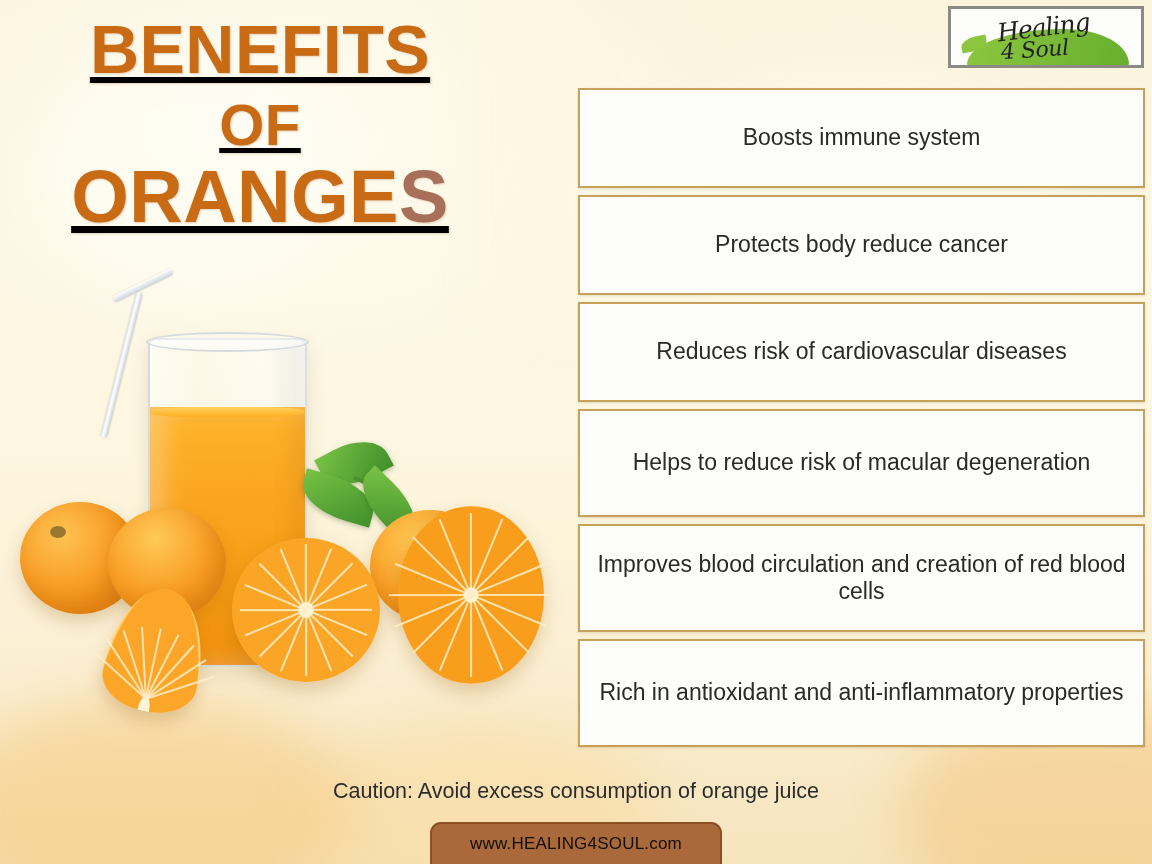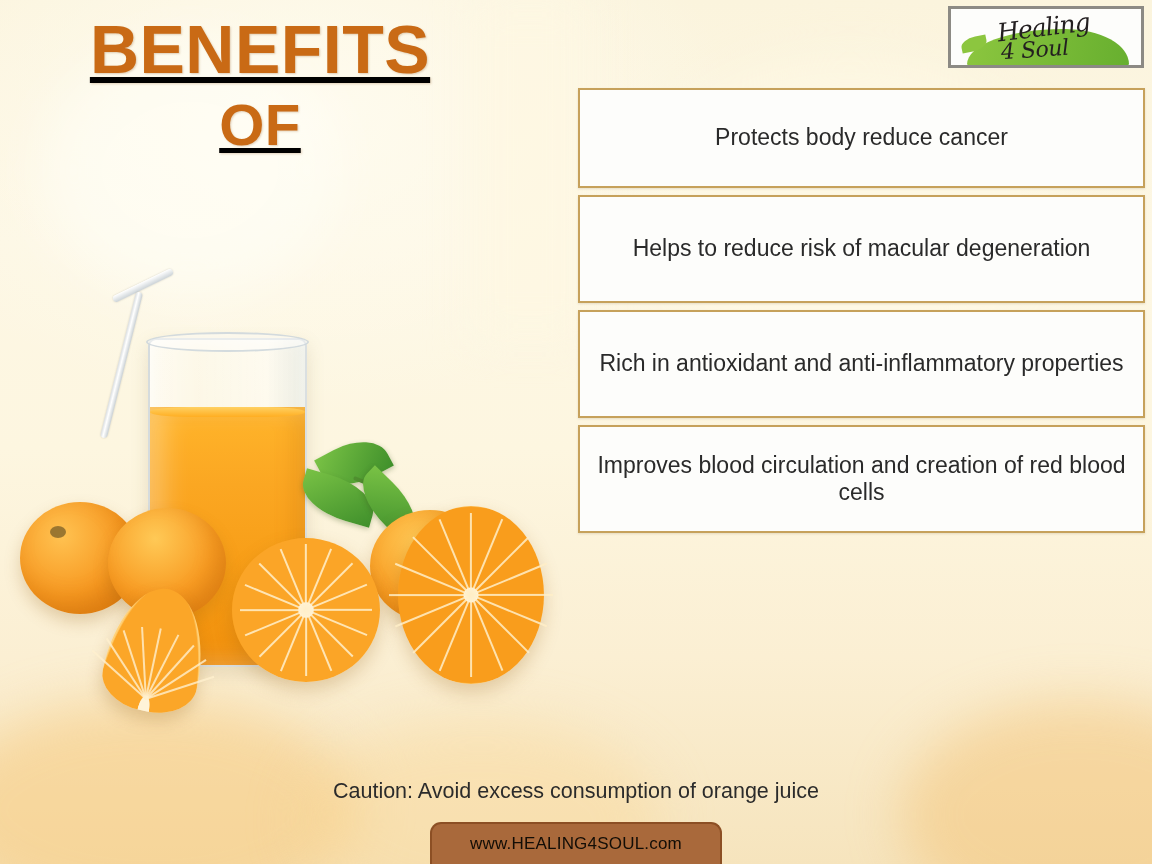--- a/index.html
+++ b/index.html
@@ -191,20 +191,21 @@
   <div class="bgblob bg-e"></div>
   <div class="bgblob bg-d"></div>
   <div class="bgblob bg-f"></div>
   <div class="bgblob bg-a"></div>
   <div class="bgblob bg-b"></div>
   <div class="bgblob bg-c"></div>
 
   <div id="title">
     <span class="l1">BENEFITS</span>
     <span class="l2">OF</span>
+    <span class="l3"><span>ORANGE</span><span class="s-alt">S</span></span>
   </div>
 
   <div id="photo">
 
     <div class="straw2"></div>
     <div class="straw"></div>
 
     <div class="glass">
       <div class="juice"></div>
     </div>
@@ -269,24 +270,26 @@
   </div>
 
   <div id="logo">
     <div class="swoosh"></div>
     <div class="leafdot"></div>
     <div class="word1">Healing</div>
     <div class="word2">4 Soul</div>
   </div>
 
   <div id="benefits">
+    <div class="benefit h1line">Boosts immune system</div>
     <div class="benefit h1line">Protects body reduce cancer</div>
+    <div class="benefit h1line">Reduces risk of cardiovascular diseases</div>
     <div class="benefit h2line">Helps to reduce risk of macular degeneration</div>
+    <div class="benefit h2line">Improves blood circulation and creation of red blood cells</div>
     <div class="benefit h2line">Rich in antioxidant and anti-inflammatory properties</div>
-    <div class="benefit h2line">Improves blood circulation and creation of red blood cells</div>
   </div>
 
   <div id="caption">Caution: Avoid excess consumption of orange juice</div>
 
   <div id="footer">
     <span>www.</span>
       <b>HEALING4SOUL</b>
       <span>.com</span>
   </div>
 

